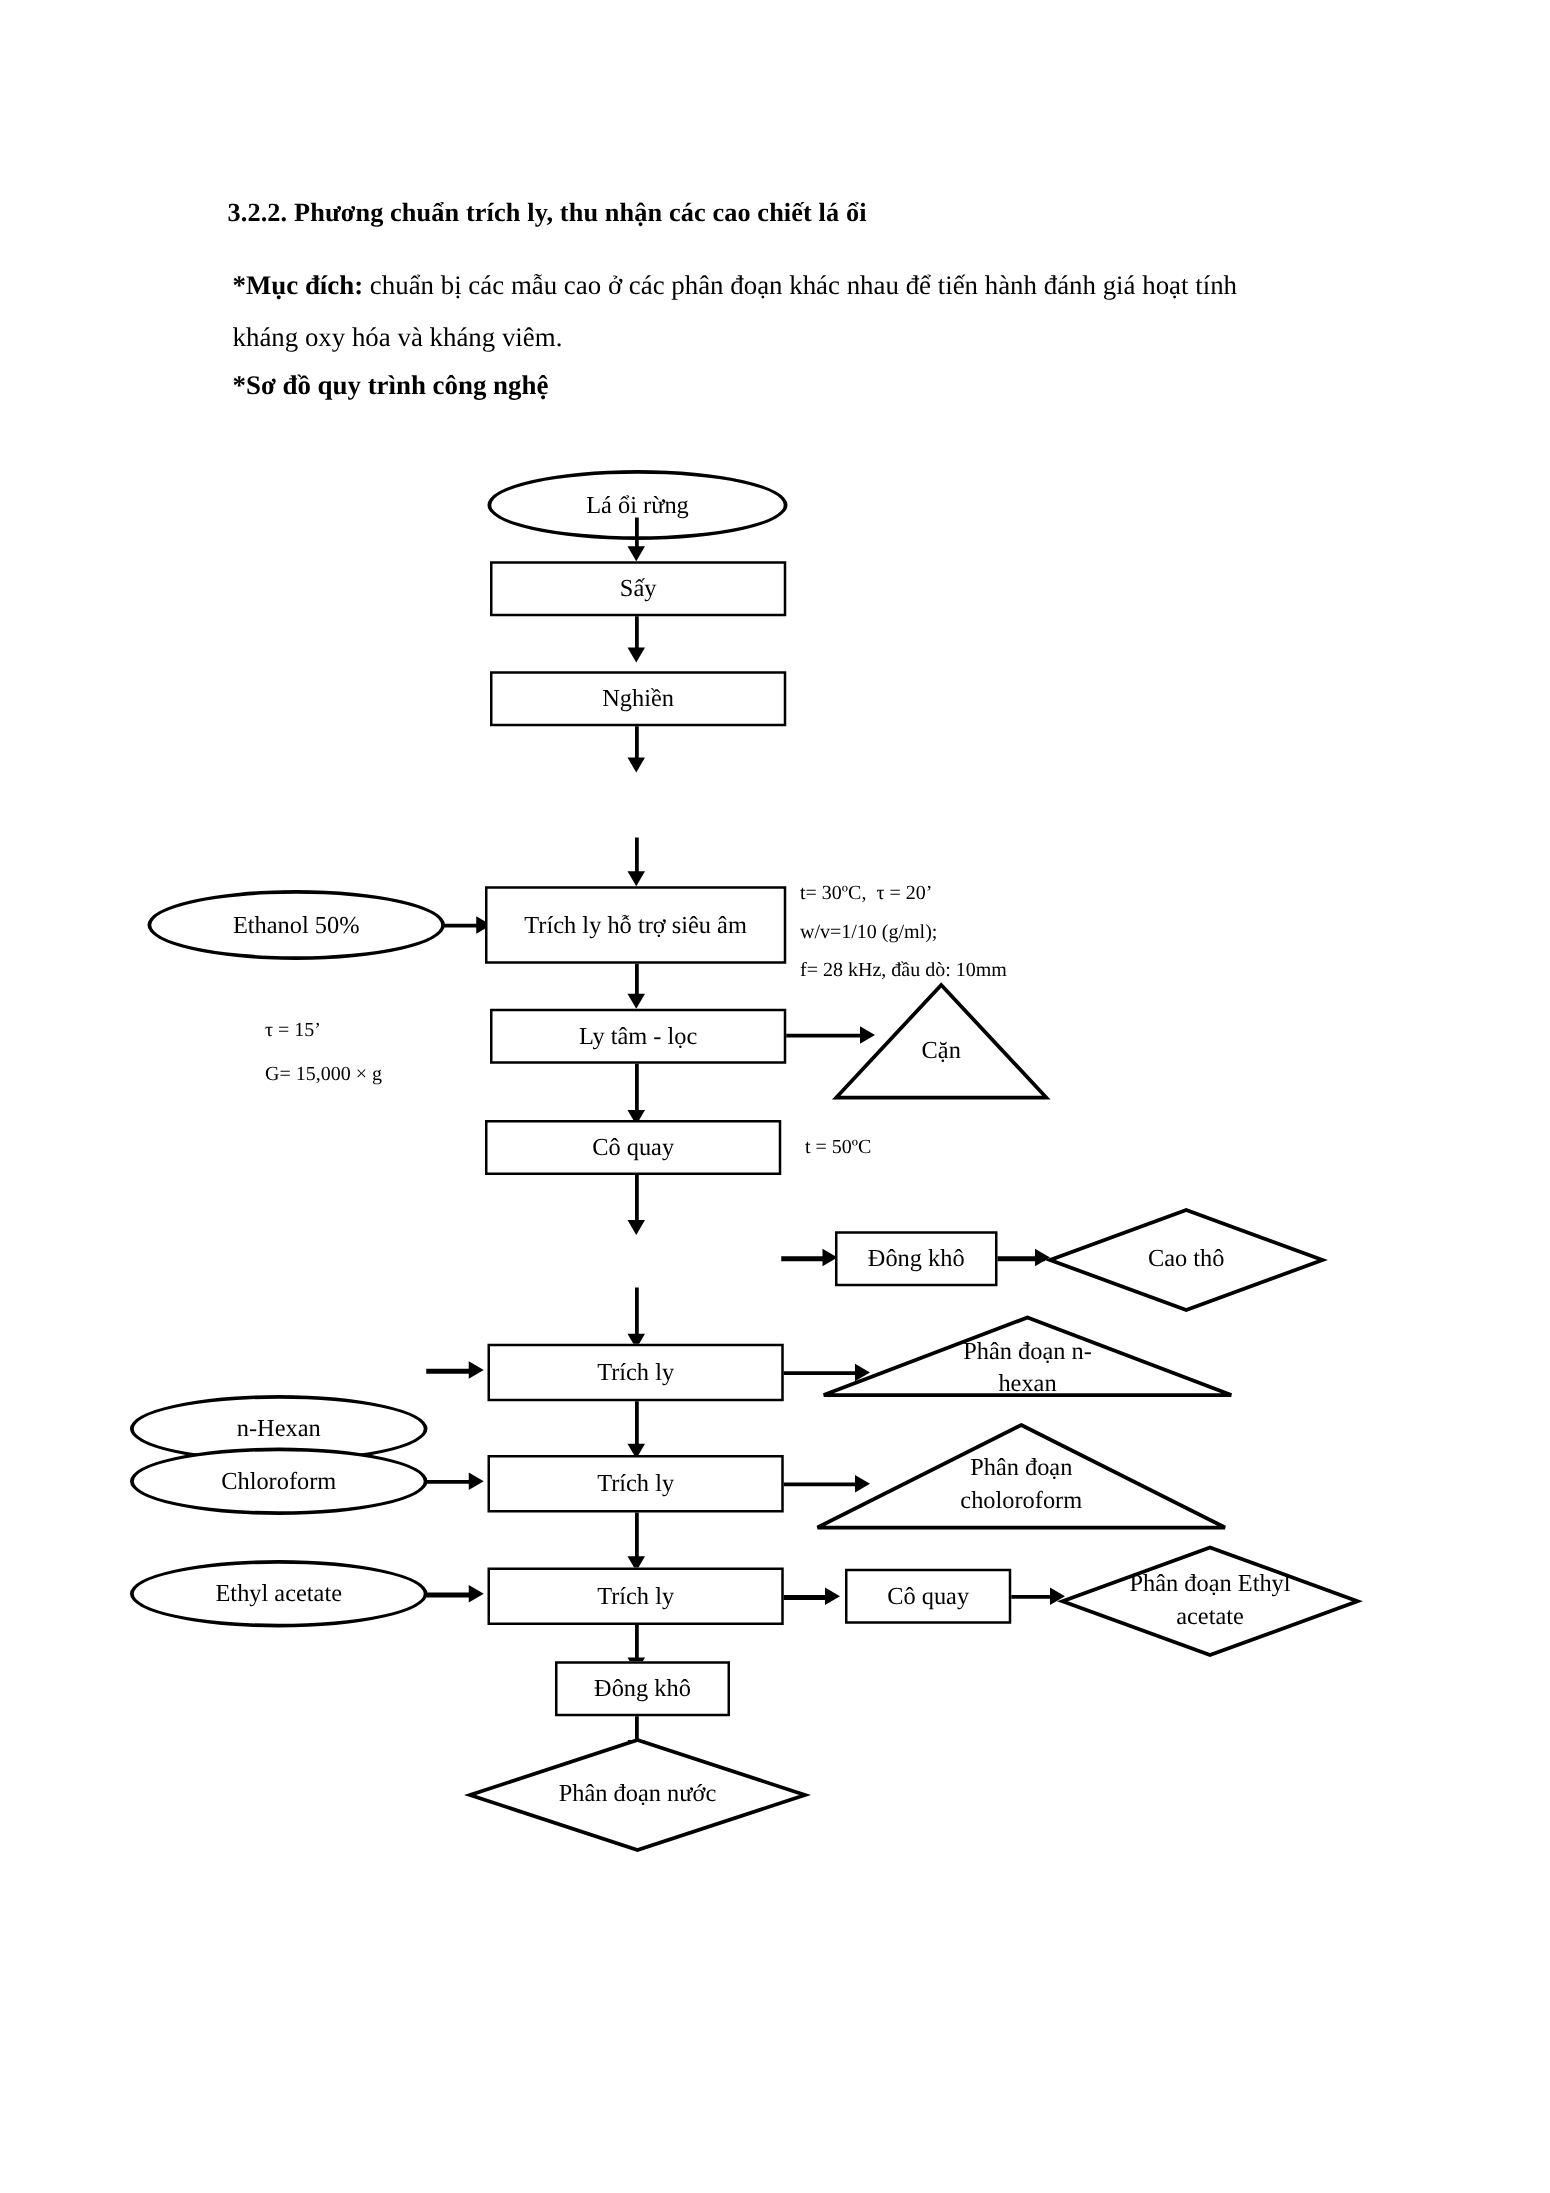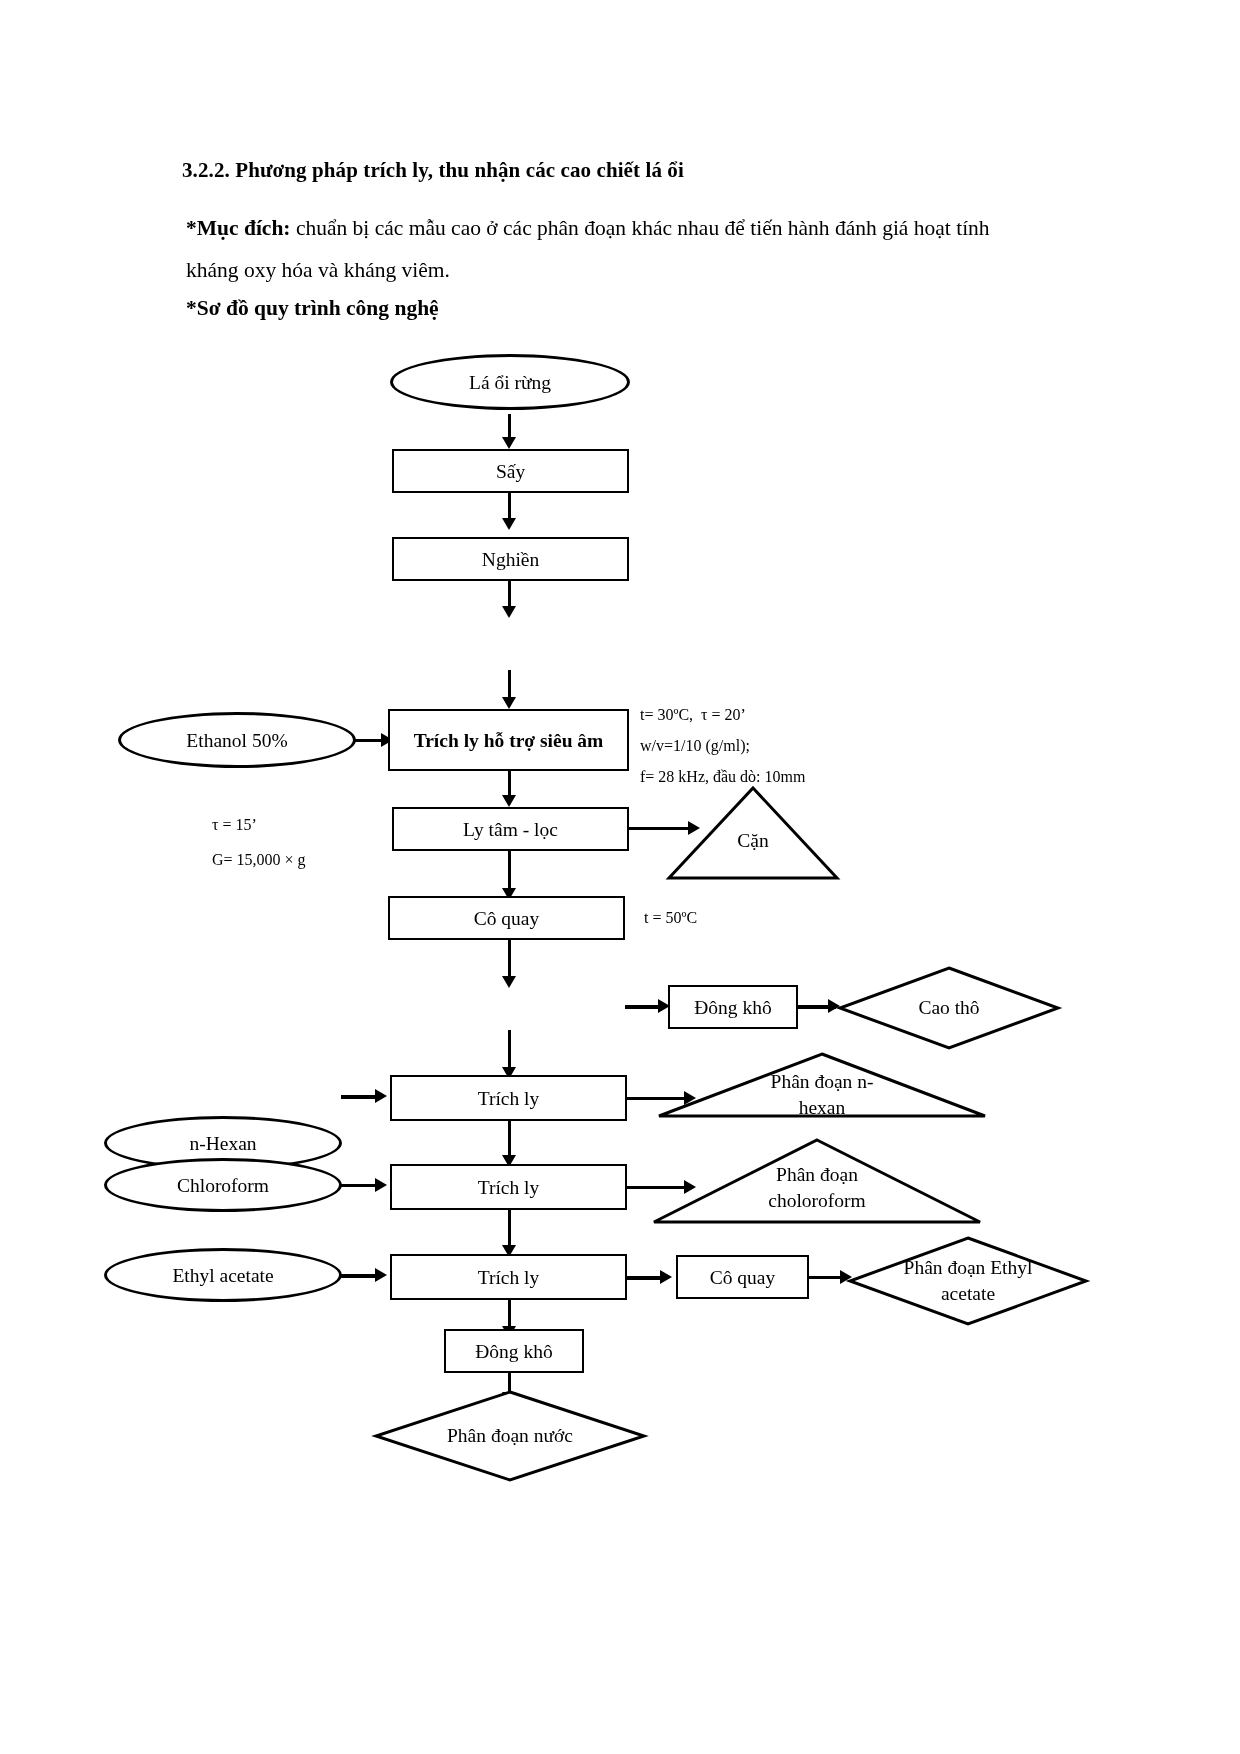--- a/index.html
+++ b/index.html
@@ -116,29 +116,29 @@
     border-top: 7px solid transparent;
     border-bottom: 7px solid transparent;
     border-left: 12px solid #000;
   }
 </style>
 </head>
 <body>
 
 <div class="page">
 
-  <div class="heading">3.2.2. Phương pháp trích ly, thu nhận các cao chiết lá ổi</div>
+  <div class="heading">3.2.2. Phương chuẩn trích ly, thu nhận các cao chiết lá ổi</div>
 
   <div class="para para1"><b>*Mục đích:</b><span> chuẩn bị các mẫu cao ở các phân đoạn khác nhau để tiến hành đánh giá hoạt tính kháng oxy hóa và kháng viêm.</span></div>
 
   <div class="para2">*Sơ đồ quy trình công nghệ</div>
 
   <div class="chart">
 
-    <div class="node ellipse" style="left:390px; top:354px; width:240px; height:56px;">
+    <div class="node ellipse" style="left:390px; top:376px; width:240px; height:56px;">
       <span>Lá ổi rừng</span>
     </div>
     <div class="line-v" style="left:508px; top:414px; width:2.5px; height:26px;"></div>
     <div class="arrow-d" style="left:502px; top:437px;"></div>
 
     <div class="node rect" style="left:392px; top:449px; width:237px; height:44px;">
       <span>Sấy</span>
     </div>
     <div class="line-v" style="left:508px; top:493px; width:2.5px; height:28px;"></div>
     <div class="arrow-d" style="left:502px; top:518px;"></div>
@@ -151,21 +151,21 @@
 
     <div class="line-v" style="left:508px; top:670px; width:2.5px; height:30px;"></div>
     <div class="arrow-d" style="left:502px; top:697px;"></div>
 
     <div class="node ellipse" style="left:118px; top:712px; width:238px; height:56px;">
       <span>Ethanol 50%</span>
     </div>
     <div class="line-h" style="left:355px; top:739px; width:30px; height:2.5px;"></div>
     <div class="arrow-r" style="left:381px; top:733px;"></div>
 
-    <div class="node rect" style="left:388px; top:709px; width:241px; height:62px;font-weight:bold;">
+    <div class="node rect" style="left:388px; top:709px; width:241px; height:62px;">
       <span>Trích ly hỗ trợ siêu âm</span>
     </div>
     <div class="label" style="left:640px; top:700px;">t= 30ºC,  τ = 20’</div>
     <div class="label" style="left:640px; top:731px;">w/v=1/10 (g/ml);</div>
     <div class="label" style="left:640px; top:762px;">f= 28 kHz, đầu dò: 10mm</div>
 
     <div class="line-v" style="left:508px; top:771px; width:2.5px; height:27px;"></div>
     <div class="arrow-d" style="left:502px; top:795px;"></div>
 
     <div class="label" style="left:212px; top:810px;">τ = 15’</div>

